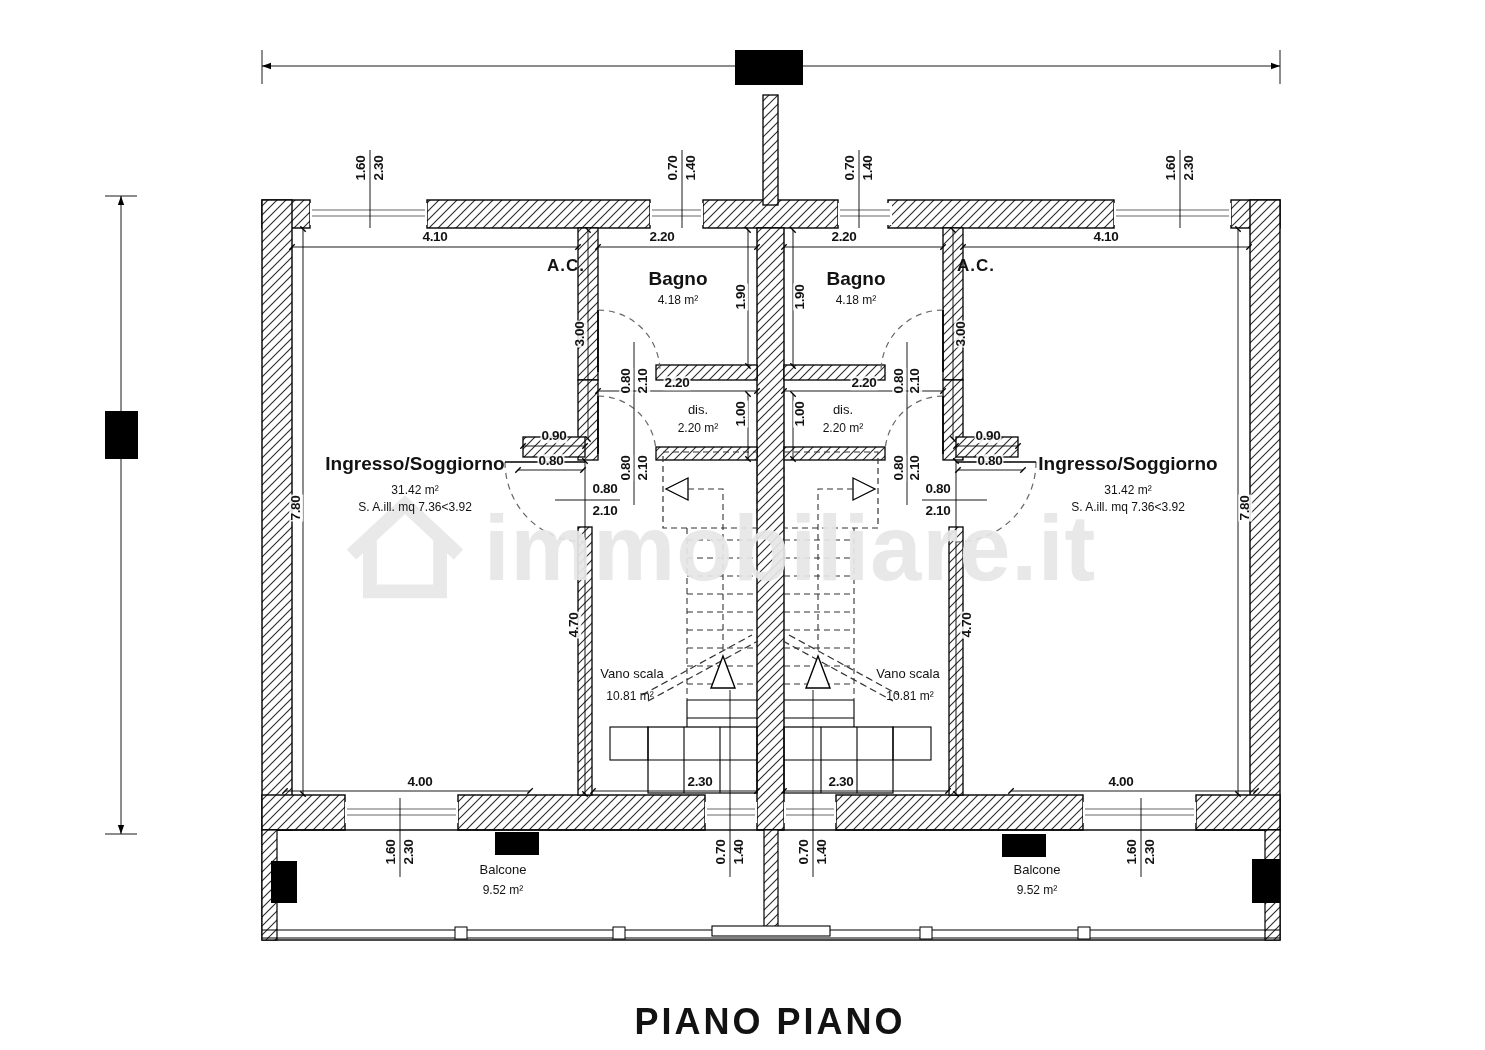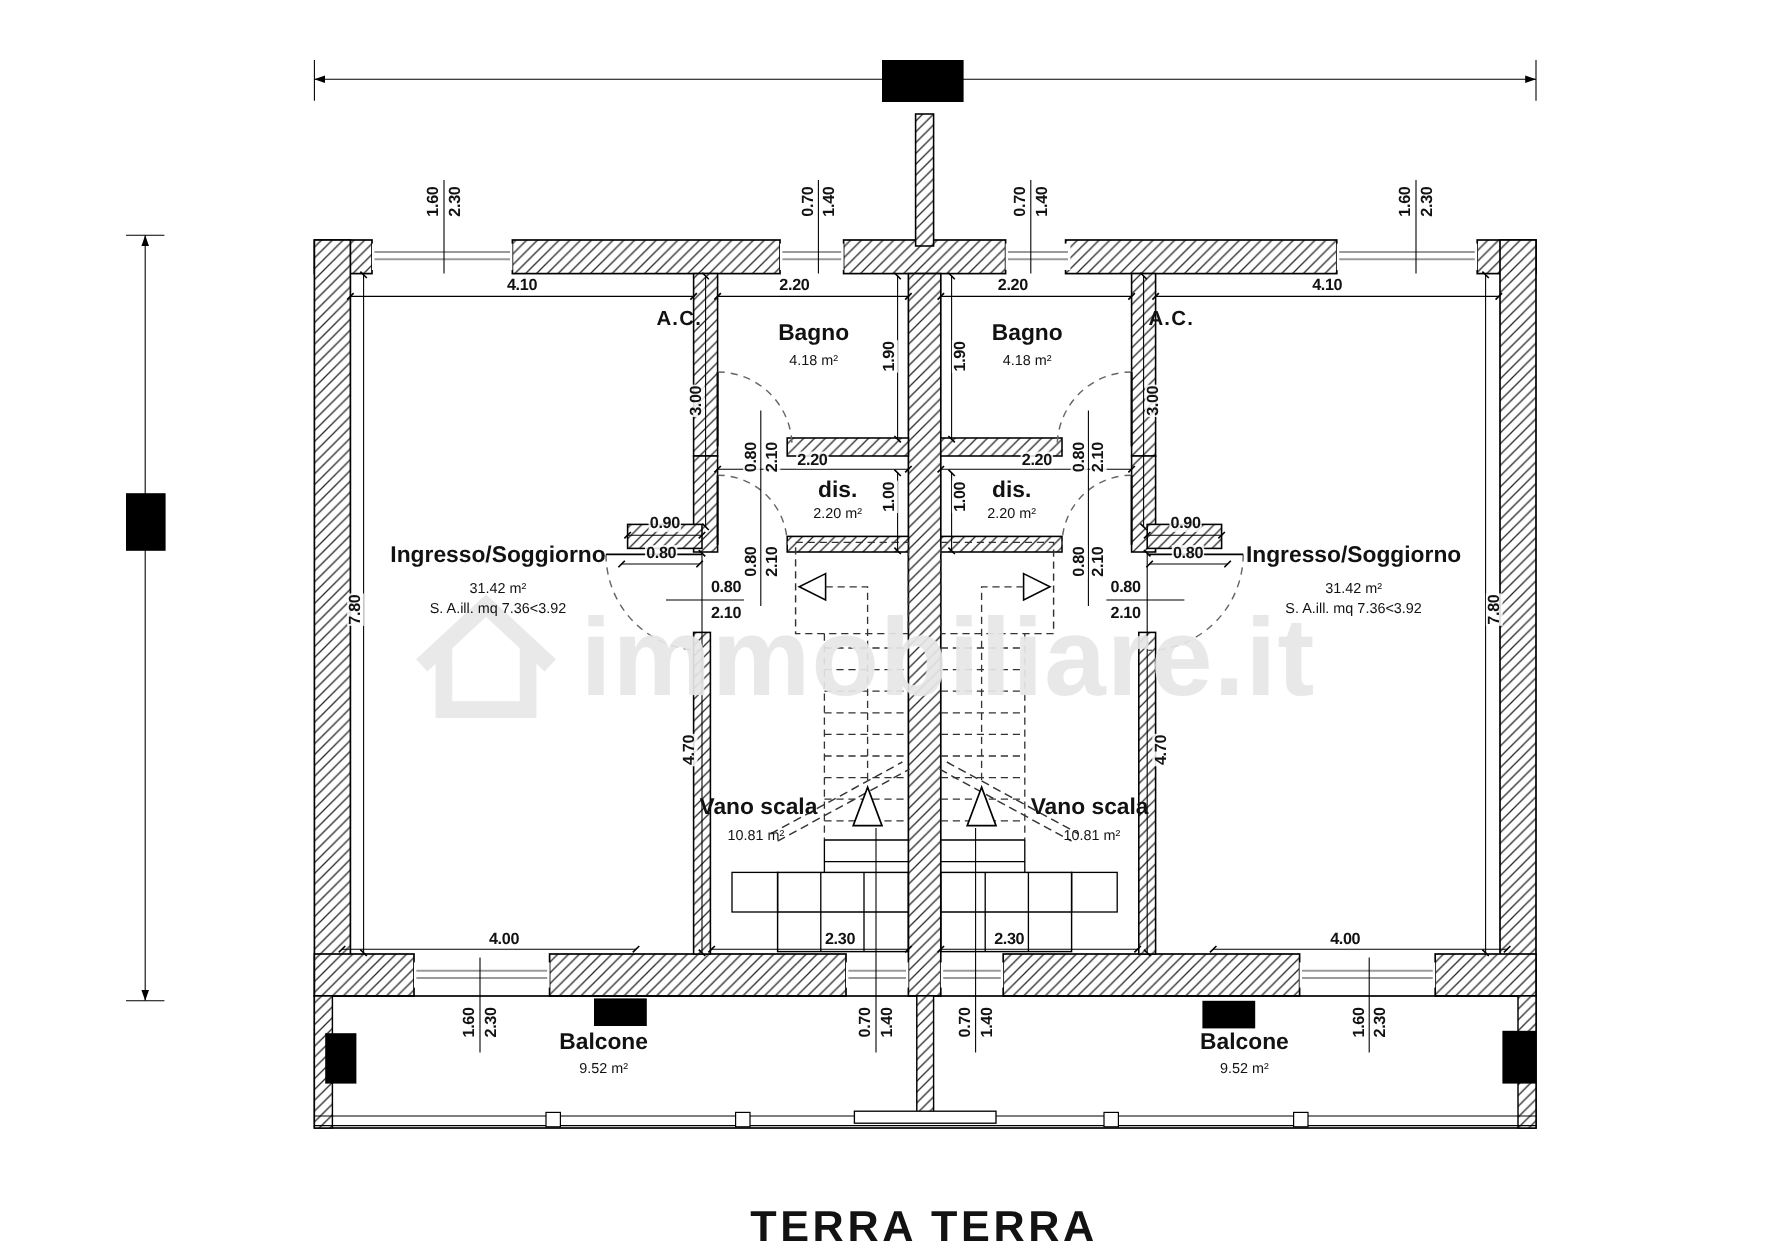--- a/index.html
+++ b/index.html
@@ -7,21 +7,21 @@
          font-family:"Liberation Sans",sans-serif;}
   svg.plan{position:absolute;left:0;top:0;z-index:1;}
   .wm{position:absolute;z-index:2;display:flex;align-items:center;gap:14px;pointer-events:none;}
   .wm-text{font-size:92px;font-weight:bold;letter-spacing:1px;color:#e7e7e7;opacity:.92;
            text-shadow:0 0 1px #f4f4f4;white-space:nowrap;}
   .labels{position:absolute;left:0;top:0;width:100%;height:100%;z-index:3;}
   .lbl{position:absolute;transform:translate(-50%,-50%);color:#121212;white-space:nowrap;line-height:1;}
   .lbl.rot{transform:translate(-50%,-50%) rotate(-90deg);}
   .dim{font-size:13.5px;font-weight:bold;letter-spacing:-0.3px;background:rgba(255,255,255,.85);padding:0 1px;}
   .room{font-size:19px;font-weight:bold;}
-  .room-sm{font-size:19px;font-weight:bold;}
+  .room-sm{font-size:13px;font-weight:normal;}
   .area{font-size:12px;}
   .note{font-size:12px;}
   .ac{font-size:17px;font-weight:bold;letter-spacing:1px;}
   .title{font-size:36px;font-weight:900;letter-spacing:3px;}
   .redact{position:absolute;background:#000;z-index:4;}
 </style>
 </head>
 <body>
 
 <div class="stage">
@@ -219,21 +219,21 @@
       <div class="lbl room-sm" style="left: 632px; top: 673px;">Vano scala</div>
       <div class="lbl area" style="left: 630px; top: 696px;">10.81 m²</div>
       <div class="lbl room-sm" style="left: 908px; top: 673px;">Vano scala</div>
       <div class="lbl area" style="left: 910px; top: 696px;">10.81 m²</div>
       <div class="lbl room-sm" style="left: 503px; top: 869px;">Balcone</div>
       <div class="lbl area" style="left: 503px; top: 890px;">9.52 m²</div>
       <div class="lbl room-sm" style="left: 1037px; top: 869px;">Balcone</div>
       <div class="lbl area" style="left: 1037px; top: 890px;">9.52 m²</div>
       <div class="lbl ac" style="left: 566px; top: 265px;">A.C.</div>
       <div class="lbl ac" style="left: 976px; top: 265px;">A.C.</div>
-      <div class="lbl title" style="left: 770px; top: 1022px;">TERRA TERRA</div>
+      <div class="lbl title" style="left: 770px; top: 1022px;">PIANO PIANO</div>
       <div class="lbl dim" style="left: 435px; top: 237px;">4.10</div>
       <div class="lbl dim" style="left: 662px; top: 237px;">2.20</div>
       <div class="lbl dim" style="left: 844px; top: 237px;">2.20</div>
       <div class="lbl dim" style="left: 1106px; top: 237px;">4.10</div>
       <div class="lbl dim" style="left: 677px; top: 383px;">2.20</div>
       <div class="lbl dim" style="left: 864px; top: 383px;">2.20</div>
       <div class="lbl dim" style="left: 554px; top: 436px;">0.90</div>
       <div class="lbl dim" style="left: 988px; top: 436px;">0.90</div>
       <div class="lbl dim" style="left: 551px; top: 461px;">0.80</div>
       <div class="lbl dim" style="left: 990px; top: 461px;">0.80</div>

